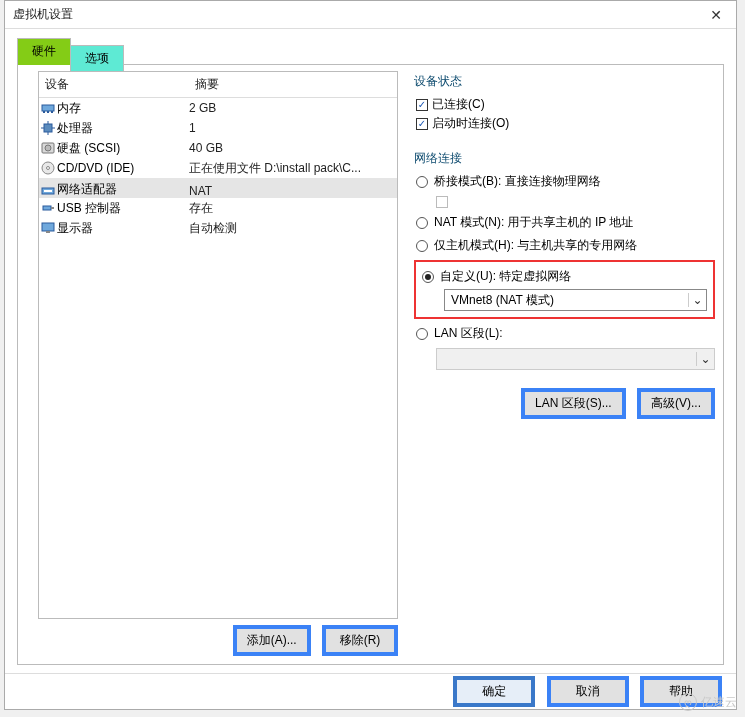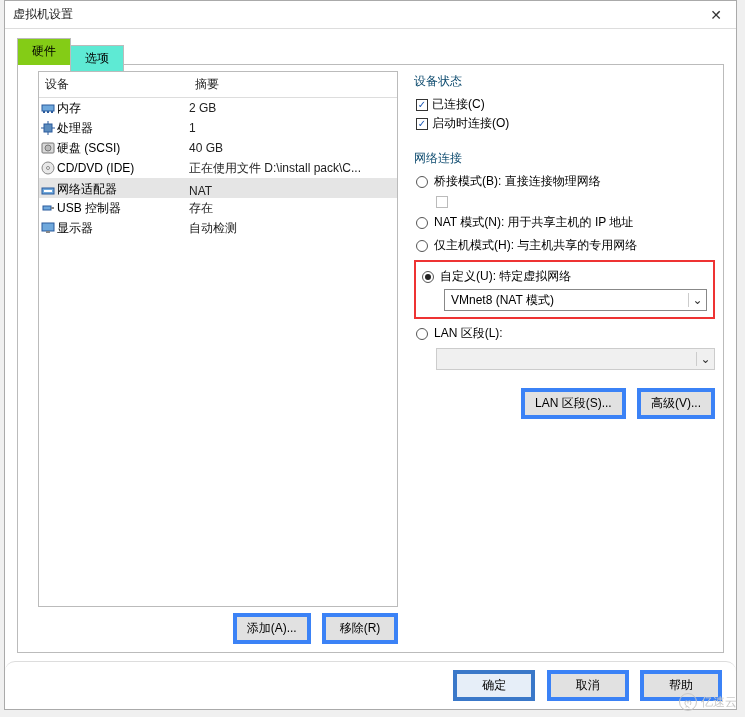--- a/index.html
+++ b/index.html
@@ -33,21 +33,21 @@
 .radio { width: 12px; height: 12px; border: 1px solid #555; border-radius: 50%; display: inline-flex; align-items: center; justify-content: center; }
 .radio.checked::after { content: ""; width: 6px; height: 6px; background: #222; border-radius: 50%; }
 .indent { margin-left: 22px; }
 .disabled { color: #a0a0a0; }
 .highlight { border: 2px solid #e33; padding: 6px 6px; margin: 4px 0; }
 .dropdown { display: flex; align-items: center; border: 1px solid #888; height: 22px; margin-top: 4px; }
 .dropdown .val { flex: 1; padding: 0 6px; }
 .dropdown .arrow { width: 18px; text-align: center; border-left: 1px solid #ccc; color: #333; }
 .dropdown.dis { background: #f0f0f0; border-color: #ccc; }
 .right-btns { text-align: right; margin-top: 18px; }
-.footer { border-top: 1px solid #ddd; padding: 8px 14px; text-align: right; border-radius: 10px; }
+.footer { border-top: 1px solid #ddd; padding: 2px 14px; text-align: right; }
 .footer .btn { min-width: 82px; }
 .footer .btn.primary { border-color: #3a78c9; background: #e6eef8; }
 .watermark { position: absolute; right: 8px; bottom: 6px; color: #c9c9c9; font-size: 11px; display: flex; align-items: center; gap: 4px; }
 .watermark .circ { width: 18px; height: 18px; border: 1.5px solid #c9c9c9; border-radius: 50%; display: inline-flex; align-items: center; justify-content: center; font-size: 10px; }
 svg { display: block; }
 </style>
 </head>
 <body>
 
 <div class="window">

